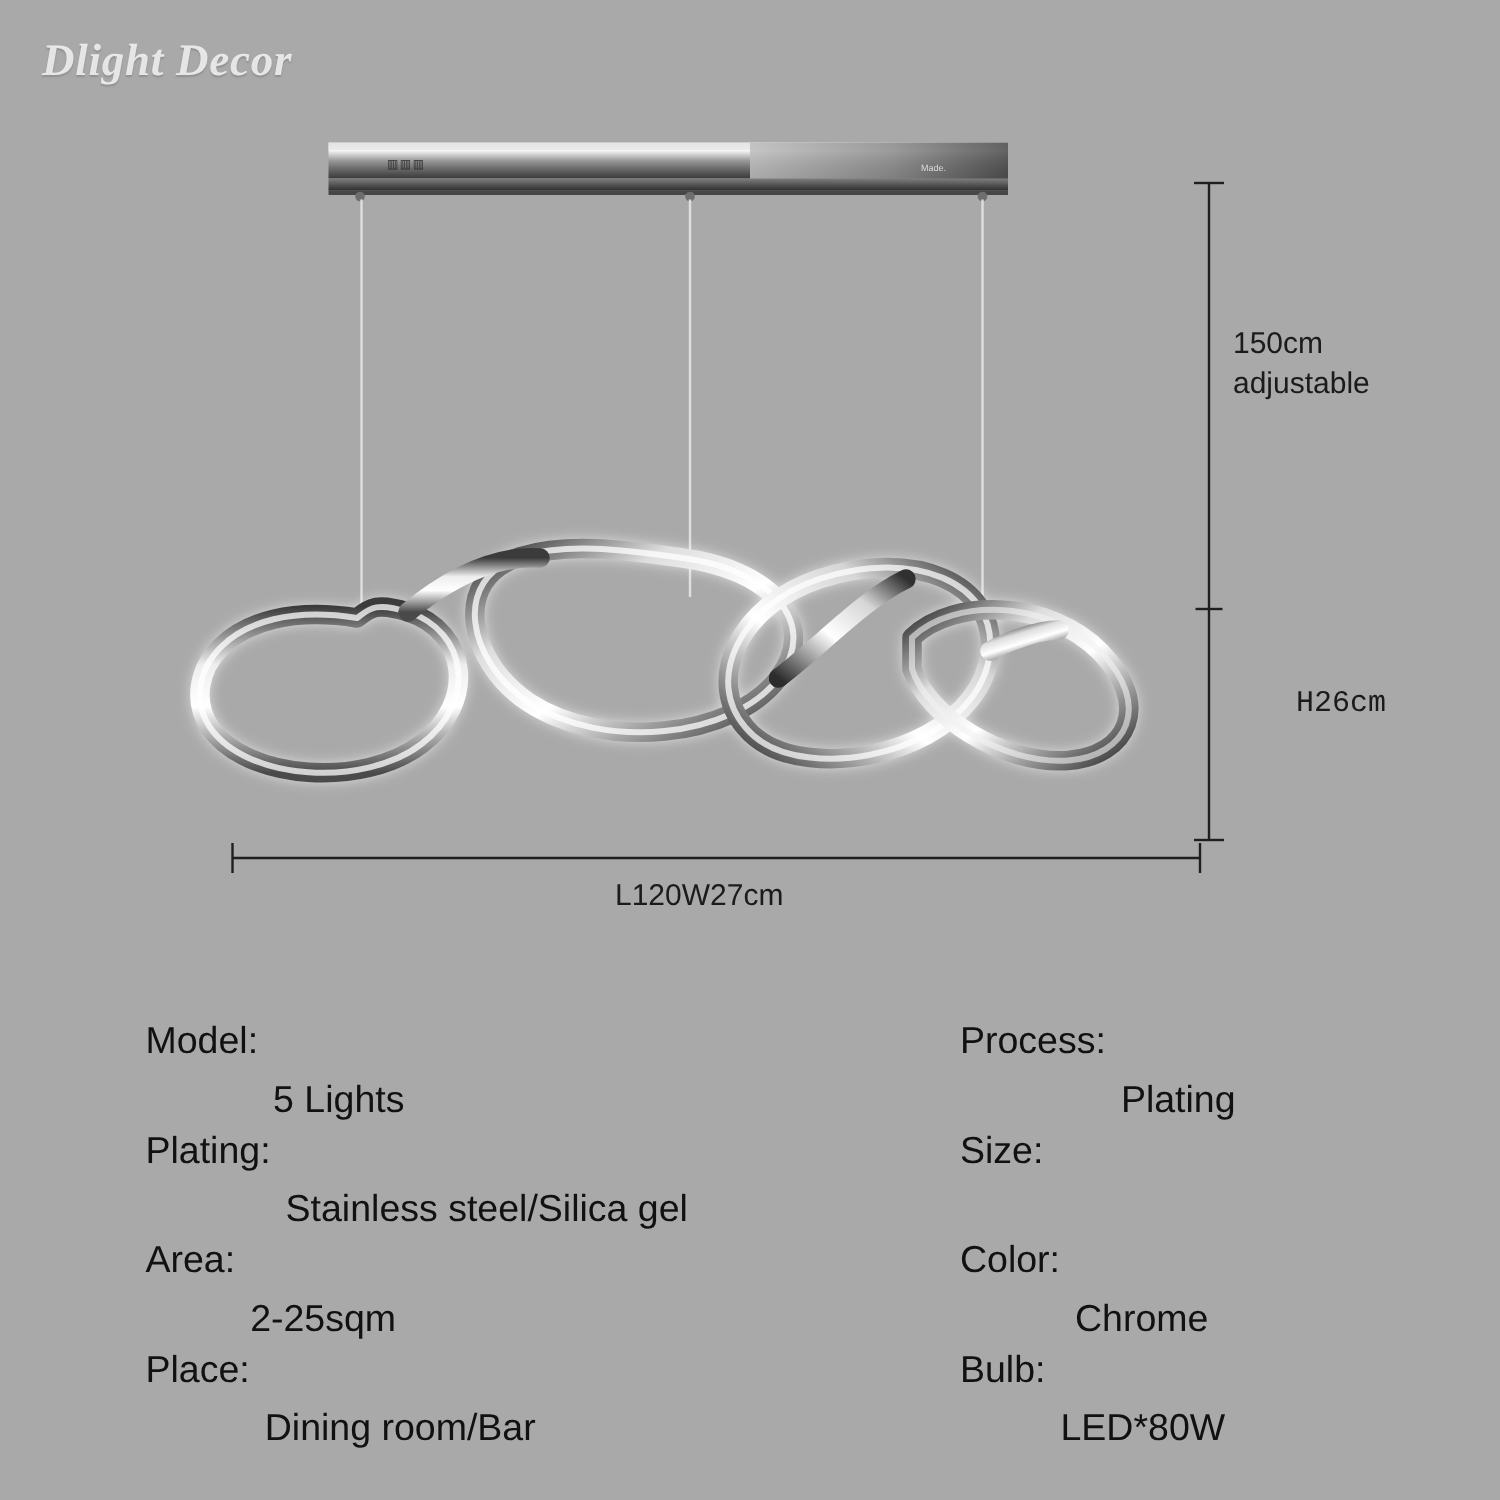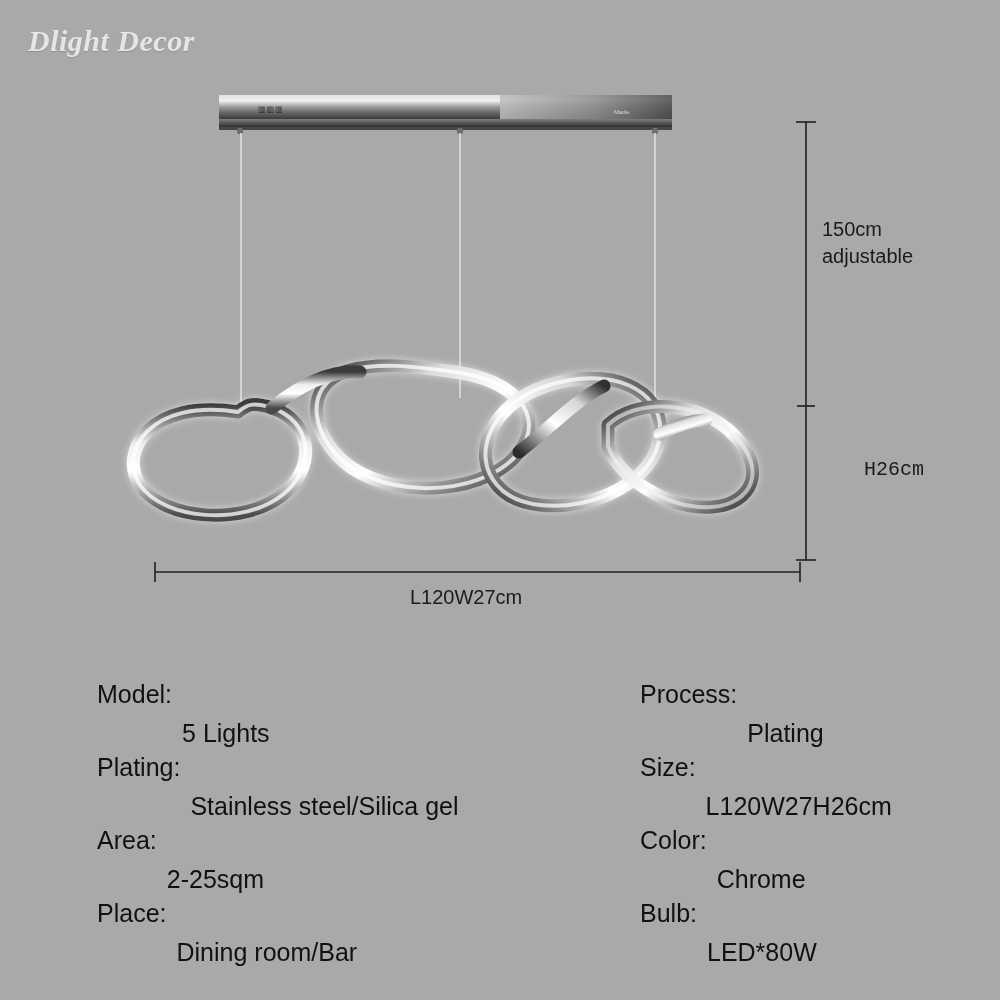--- a/index.html
+++ b/index.html
@@ -244,21 +244,20 @@
       </div>
     </div>
 
     <div class="spec-col right">
       <div class="spec-row">
         <span class="spec-key">Process:</span>
         <span class="spec-val">Plating</span>
       </div>
       <div class="spec-row">
         <span class="spec-key">Size:</span>
-        <span class="spec-val">L120W27H26cm</span>
       </div>
       <div class="spec-row">
         <span class="spec-key">Color:</span>
         <span class="spec-val">Chrome</span>
       </div>
       <div class="spec-row">
         <span class="spec-key">Bulb:</span>
         <span class="spec-val">LED*80W</span>
       </div>
     </div>

